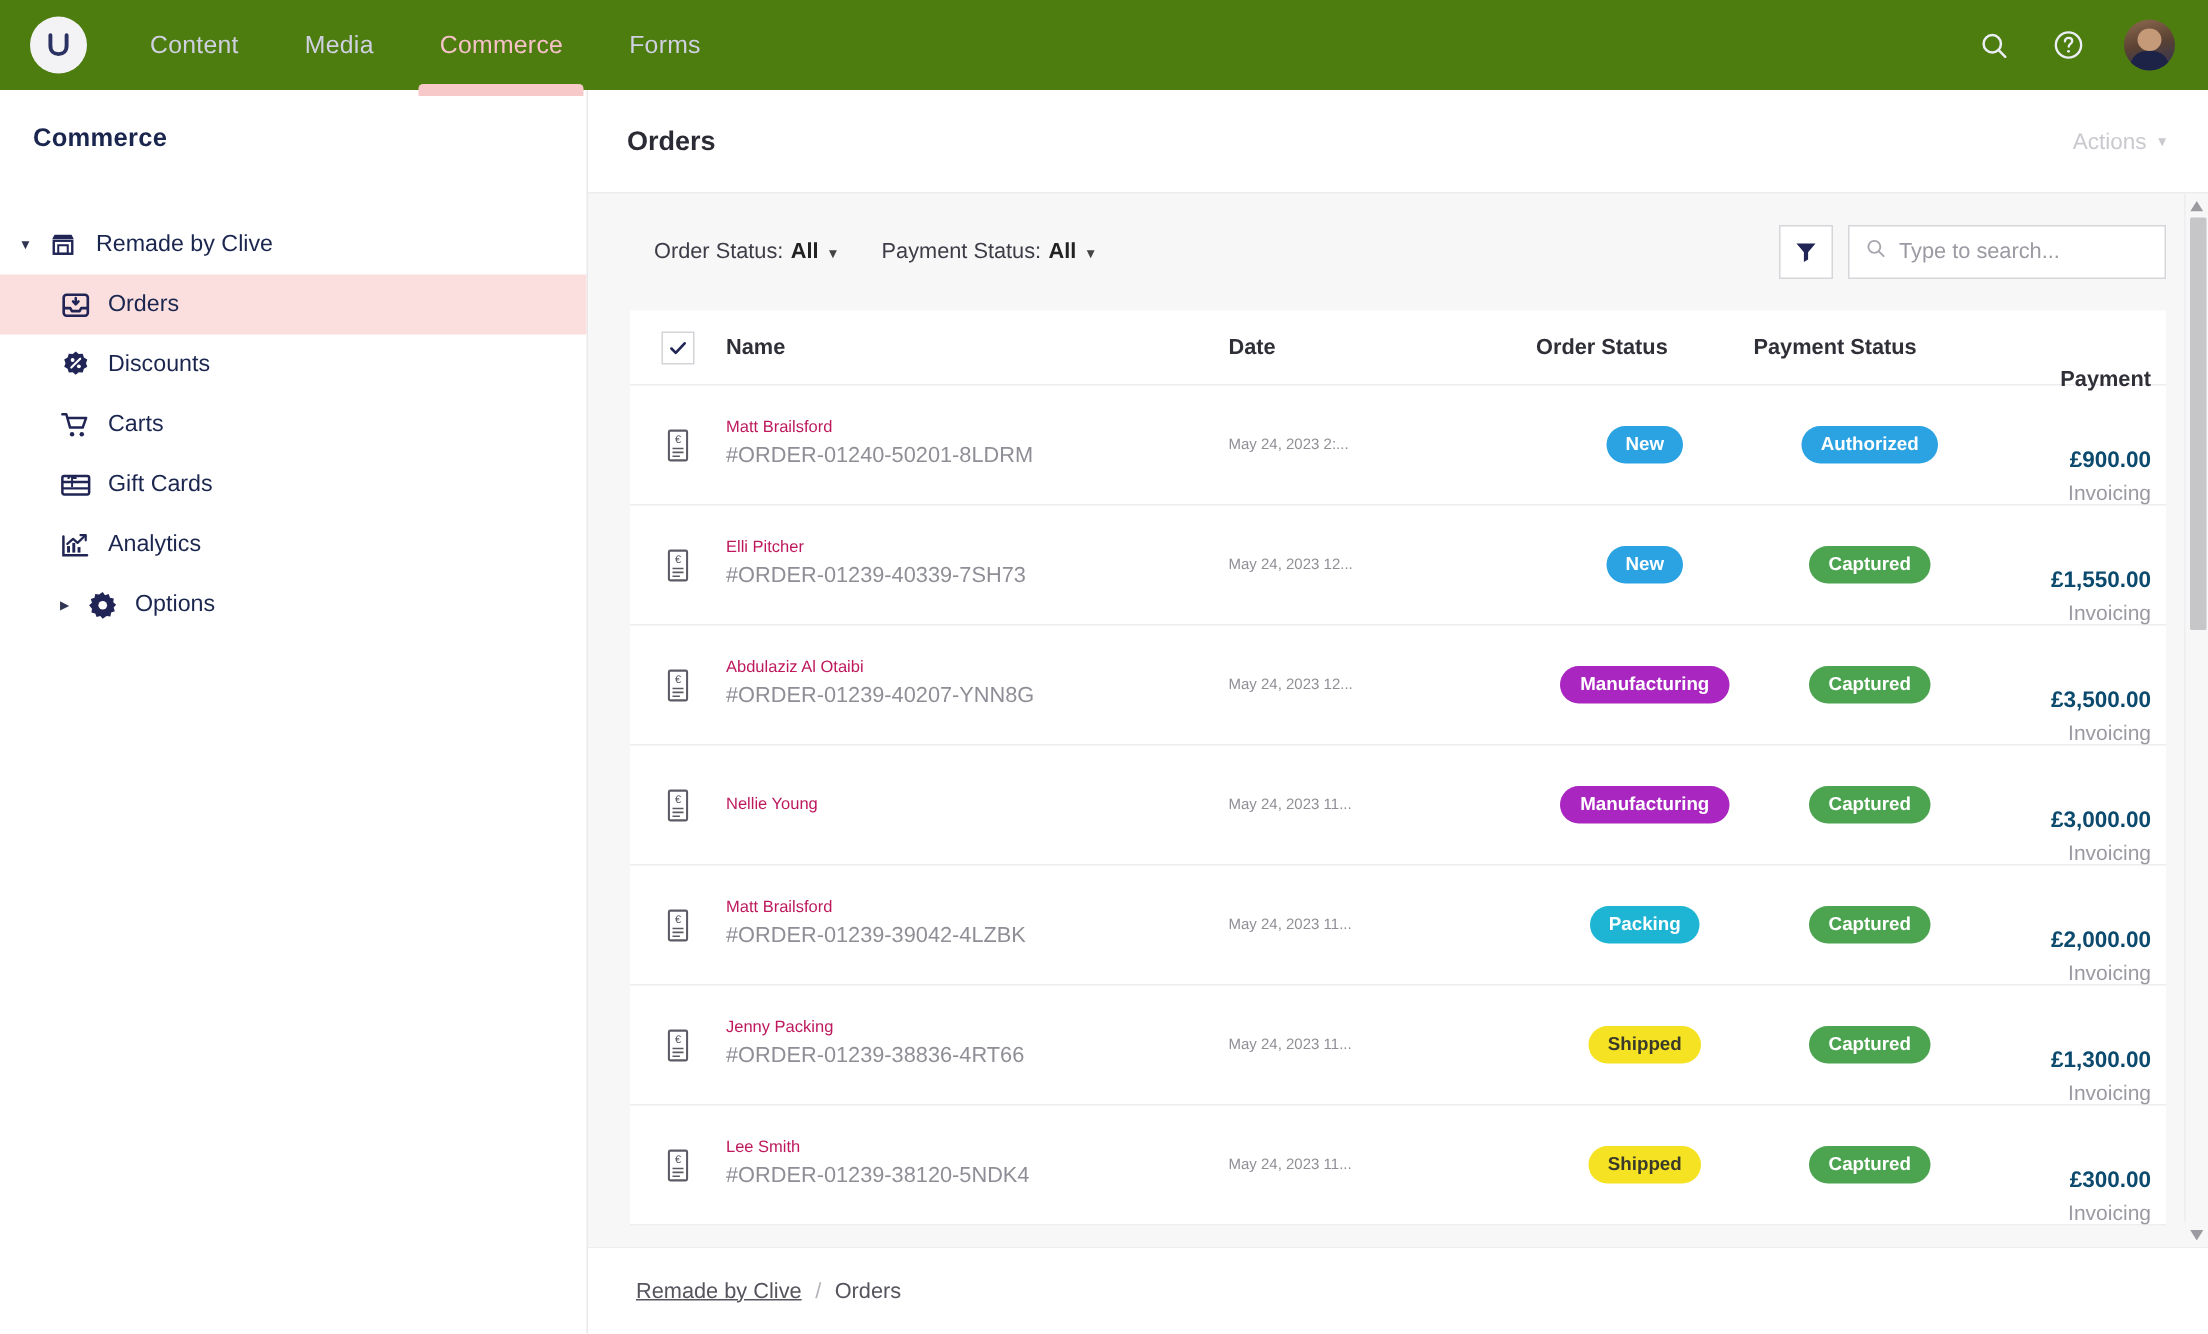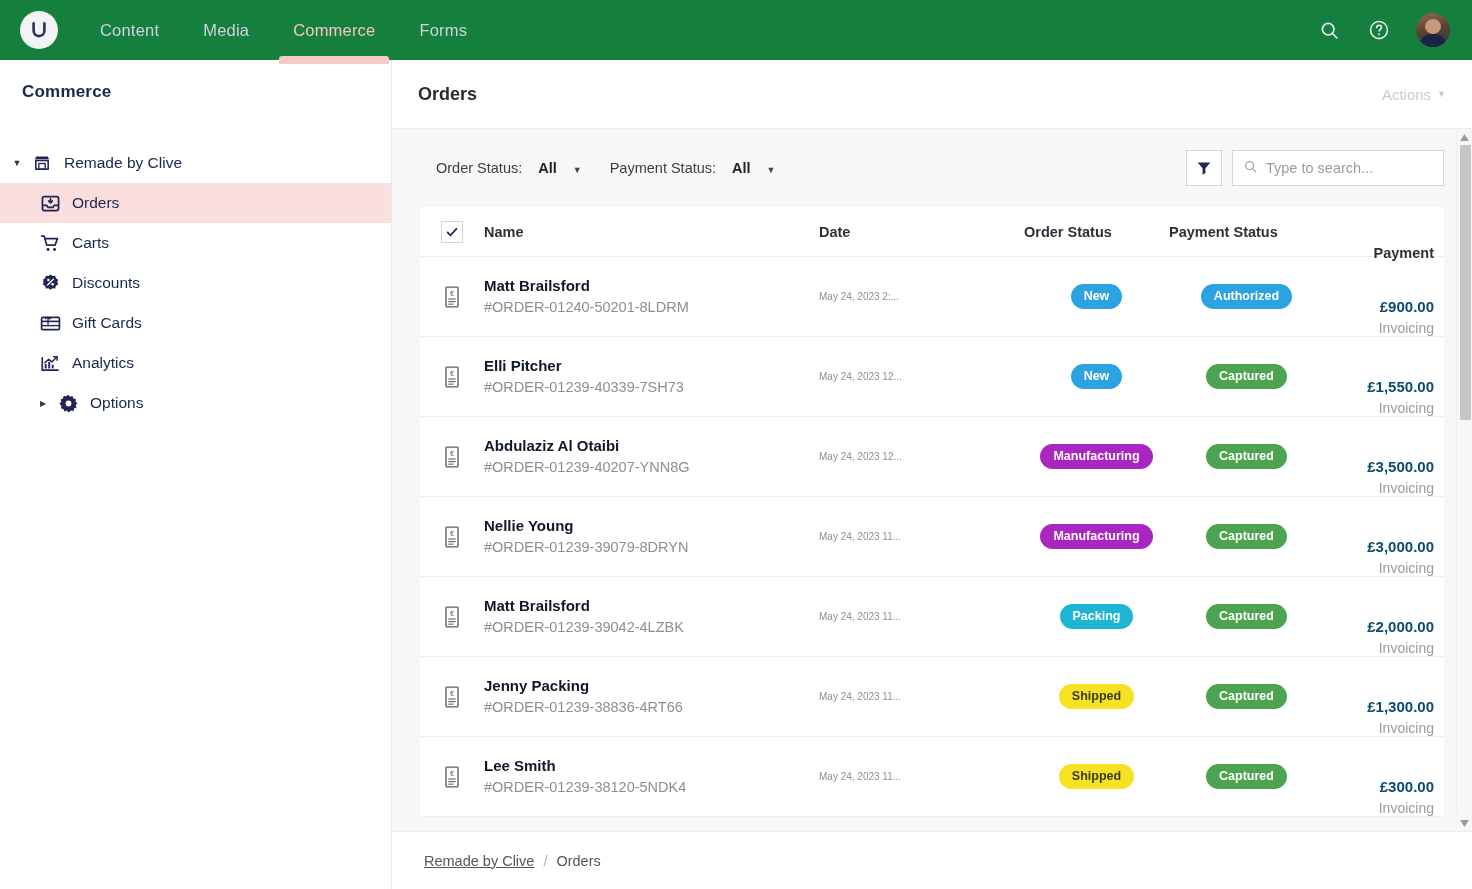--- a/index.html
+++ b/index.html
@@ -5,21 +5,21 @@
   * { box-sizing: border-box; margin: 0; padding: 0; }
   html, body {
     width: 1472px; height: 889px;
     font-family: "Liberation Sans", sans-serif;
     background: #fff; overflow: hidden;
   }
   #app { position: relative; width: 1472px; height: 889px; display: flex; flex-direction: column; }
 
   
   .topnav {
-    height: 60px; background: #15803d; flex: 0 0 60px;
+    height: 60px; background: #4d7c0f; flex: 0 0 60px;
     display: flex; align-items: center; position: relative; z-index: 5;
   }
   .logo-wrap { width: 78px; display: flex; align-items: center; justify-content: center; }
   .logo {
     width: 38px; height: 38px; border-radius: 50%; background: #f3f3f6;
     display: flex; align-items: center; justify-content: center;
   }
   .logo svg { display:block; }
   .nav-items { display: flex; align-items: center; height: 60px; }
   .nav-item {
@@ -92,21 +92,21 @@
 
   .main-scroll {
     flex: 1 1 auto; background: #f7f7f8; border-top: 1px solid #ededef;
     position: relative; overflow: hidden; min-height: 0;
   }
   .filterbar {
     display: flex; align-items: center; height: 78px; padding: 0 28px 0 44px;
   }
   .filter-dd {
     font-size: 14.5px; color: #3d3d47; margin-right: 28px; cursor: pointer;
-    display: flex; align-items: baseline; gap: 16px; white-space: nowrap;
+    display: flex; align-items: baseline; gap: 5px; white-space: nowrap;
   }
   .filter-dd .lbl { color: #3d3d47; }
   .filter-dd .val { font-weight: 700; color: #222; }
   .filter-dd .cc { font-size: 9px; color: #444; }
   .filter-right { margin-left: auto; display: flex; align-items: center; gap: 10px; }
   .filter-toggle {
     width: 36px; height: 36px; border: 1px solid #d6d6da; background: #fff;
     display: flex; align-items: center; justify-content: center; cursor: pointer;
   }
   .search-box {
@@ -131,21 +131,21 @@
   .c-pstat { width: 155px; flex: 0 0 155px; display: flex; justify-content: center; }
   .c-pay { width: 120px; flex: 0 0 120px; text-align: right; padding-right: 10px; margin-top: 42px; }
   .th { font-size: 14.5px; color: #2f2f38; font-weight: 700; }
   .thead .c-ostat, .thead .c-pstat { justify-content: flex-start; }
 
   .checkbox {
     width: 22px; height: 22px; border: 1px solid #d3d3d8; background: #fff;
     display: flex; align-items: center; justify-content: center; cursor: pointer;
   }
   .rowicon { width: 64px; flex: 0 0 64px; display: flex; align-items: center; justify-content: center; }
-  .name-main { font-size: 15px; color: #0f172a; font-weight: 700; line-height: 1.45; }
+  .name-main { font-size: 11px; color: #be185d; font-weight: 400; line-height: 1.45; }
   .name-sub { font-size: 14.5px; color: #8e8e96; line-height: 1.5; white-space: nowrap; }
   .date-txt {
     font-size: 10px; color: #8e8e96; white-space: nowrap; overflow: hidden;
     text-overflow: ellipsis; display: block;
   }
   .badge {
     display: inline-block; font-size: 12.5px; font-weight: 700; color: #fff;
     padding: 5px 13px; border-radius: 13px; white-space: nowrap; line-height: 1.15;
   }
   .pay-amt { font-size: 15px; color: #0c4a6e; font-weight: 700; line-height: 1.5; }
@@ -240,38 +240,38 @@
             <path d="M2.8 14.2h5l1.3 2.3h5.8l1.3-2.3h5" fill="none" stroke="#202555" stroke-width="2" stroke-linejoin="round"></path>
             <path d="M12 6.4v4.9m0 0 2.1-2.2M12 11.3 9.9 9.1" fill="none" stroke="#202555" stroke-width="1.9" stroke-linecap="round"></path>
           </svg>
         </span>
         <span class="tree-label">Orders</span>
       </div>
 
       <div class="tree-item">
         <span class="tree-icon">
           <svg width="21" height="21" viewBox="0 0 24 24" aria-hidden="true">
-            <path d="M1.8 3.6h3l2.9 10.2h9.6l2.6-7.4H6.1" fill="none" stroke="#202555" stroke-width="1.9" stroke-linecap="round" stroke-linejoin="round"></path>
-            <circle cx="9.2" cy="18.8" r="1.7" fill="#202555"></circle>
-            <circle cx="16.6" cy="18.8" r="1.7" fill="#202555"></circle>
-          </svg>
-        </span>
-        <span class="tree-label">Carts</span>
-      </div>
-
-      <div class="tree-item">
-        <span class="tree-icon">
-          <svg width="21" height="21" viewBox="0 0 24 24" aria-hidden="true">
             <path d="M12 1.6l2.3 1.9 3-.3.9 2.9 2.6 1.5-1 2.8 1 2.8-2.6 1.5-.9 2.9-3-.3L12 19.2l-2.3-1.9-3 .3-.9-2.9L3.2 13.2l1-2.8-1-2.8 2.6-1.5.9-2.9 3 .3z" fill="#202555"></path>
             <circle cx="9.6" cy="8" r="1.45" fill="#fff"></circle>
             <circle cx="14.4" cy="12.8" r="1.45" fill="#fff"></circle>
             <line x1="15.4" y1="7" x2="8.6" y2="13.8" stroke="#fff" stroke-width="1.6" stroke-linecap="round"></line>
           </svg>
         </span>
         <span class="tree-label">Discounts</span>
+      </div>
+
+      <div class="tree-item">
+        <span class="tree-icon">
+          <svg width="21" height="21" viewBox="0 0 24 24" aria-hidden="true">
+            <path d="M1.8 3.6h3l2.9 10.2h9.6l2.6-7.4H6.1" fill="none" stroke="#202555" stroke-width="1.9" stroke-linecap="round" stroke-linejoin="round"></path>
+            <circle cx="9.2" cy="18.8" r="1.7" fill="#202555"></circle>
+            <circle cx="16.6" cy="18.8" r="1.7" fill="#202555"></circle>
+          </svg>
+        </span>
+        <span class="tree-label">Carts</span>
       </div>
 
       <div class="tree-item">
         <span class="tree-icon">
           <svg width="21" height="21" viewBox="0 0 24 24" aria-hidden="true">
             <rect x="1.8" y="5" width="20.4" height="14" rx="1.4" fill="none" stroke="#202555" stroke-width="1.9"></rect>
             <line x1="1.8" y1="9.6" x2="22.2" y2="9.6" stroke="#202555" stroke-width="1.9"></line>
             <line x1="1.8" y1="14.4" x2="22.2" y2="14.4" stroke="#202555" stroke-width="1.6"></line>
             <path d="M9.2 5v8.4M6.4 7.2c0-1.2 1-2.2 2.2-2.2 1.1 0 1.9 1 1.9 2.2M12 7.2c0-1.2-.9-2.2-2-2.2" fill="none" stroke="#202555" stroke-width="1.5"></path>
           </svg>
@@ -450,21 +450,20 @@
                   <svg width="18" height="22" viewBox="0 0 18 24" aria-hidden="true">
                     <rect x="2.4" y="1.2" width="13.2" height="21.6" rx="1" fill="none" stroke="#5b5b66" stroke-width="1.5"></rect>
                     <text x="9" y="10.4" font-size="8" text-anchor="middle" fill="#5b5b66" font-family="Liberation Sans, sans-serif">€</text>
                     <line x1="5" y1="14.2" x2="13" y2="14.2" stroke="#5b5b66" stroke-width="1.2"></line>
                     <line x1="5" y1="17" x2="13" y2="17" stroke="#5b5b66" stroke-width="1.2"></line>
                     <line x1="5" y1="19.8" x2="10.4" y2="19.8" stroke="#5b5b66" stroke-width="1.2"></line>
                   </svg>
                 </div>
                 <div class="c-name">
                   <div class="name-main">Nellie Young</div>
-                  <div class="name-sub">#ORDER-01239-39079-8DRYN</div>
                 </div>
                 <div class="c-date">
                   <span class="date-txt">May 24, 2023 11...</span>
                 </div>
                 <div class="c-ostat">
                   <span class="badge" style="background: rgb(169, 38, 192);">Manufacturing</span>
                 </div>
                 <div class="c-pstat">
                   <span class="badge" style="background: rgb(76, 164, 80); color: rgb(255, 255, 255);">Captured</span>
                 </div>

